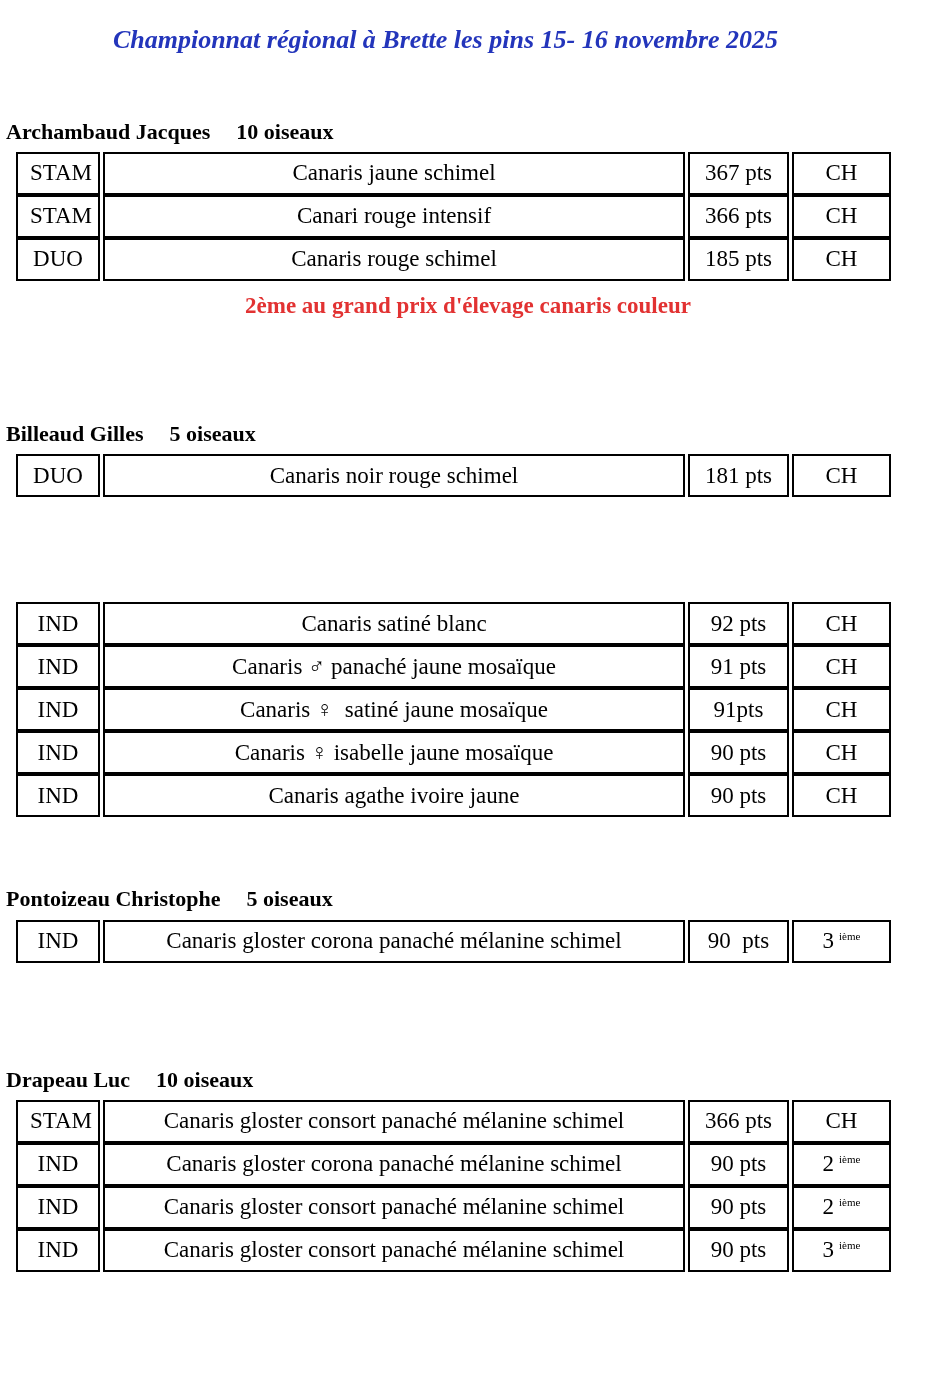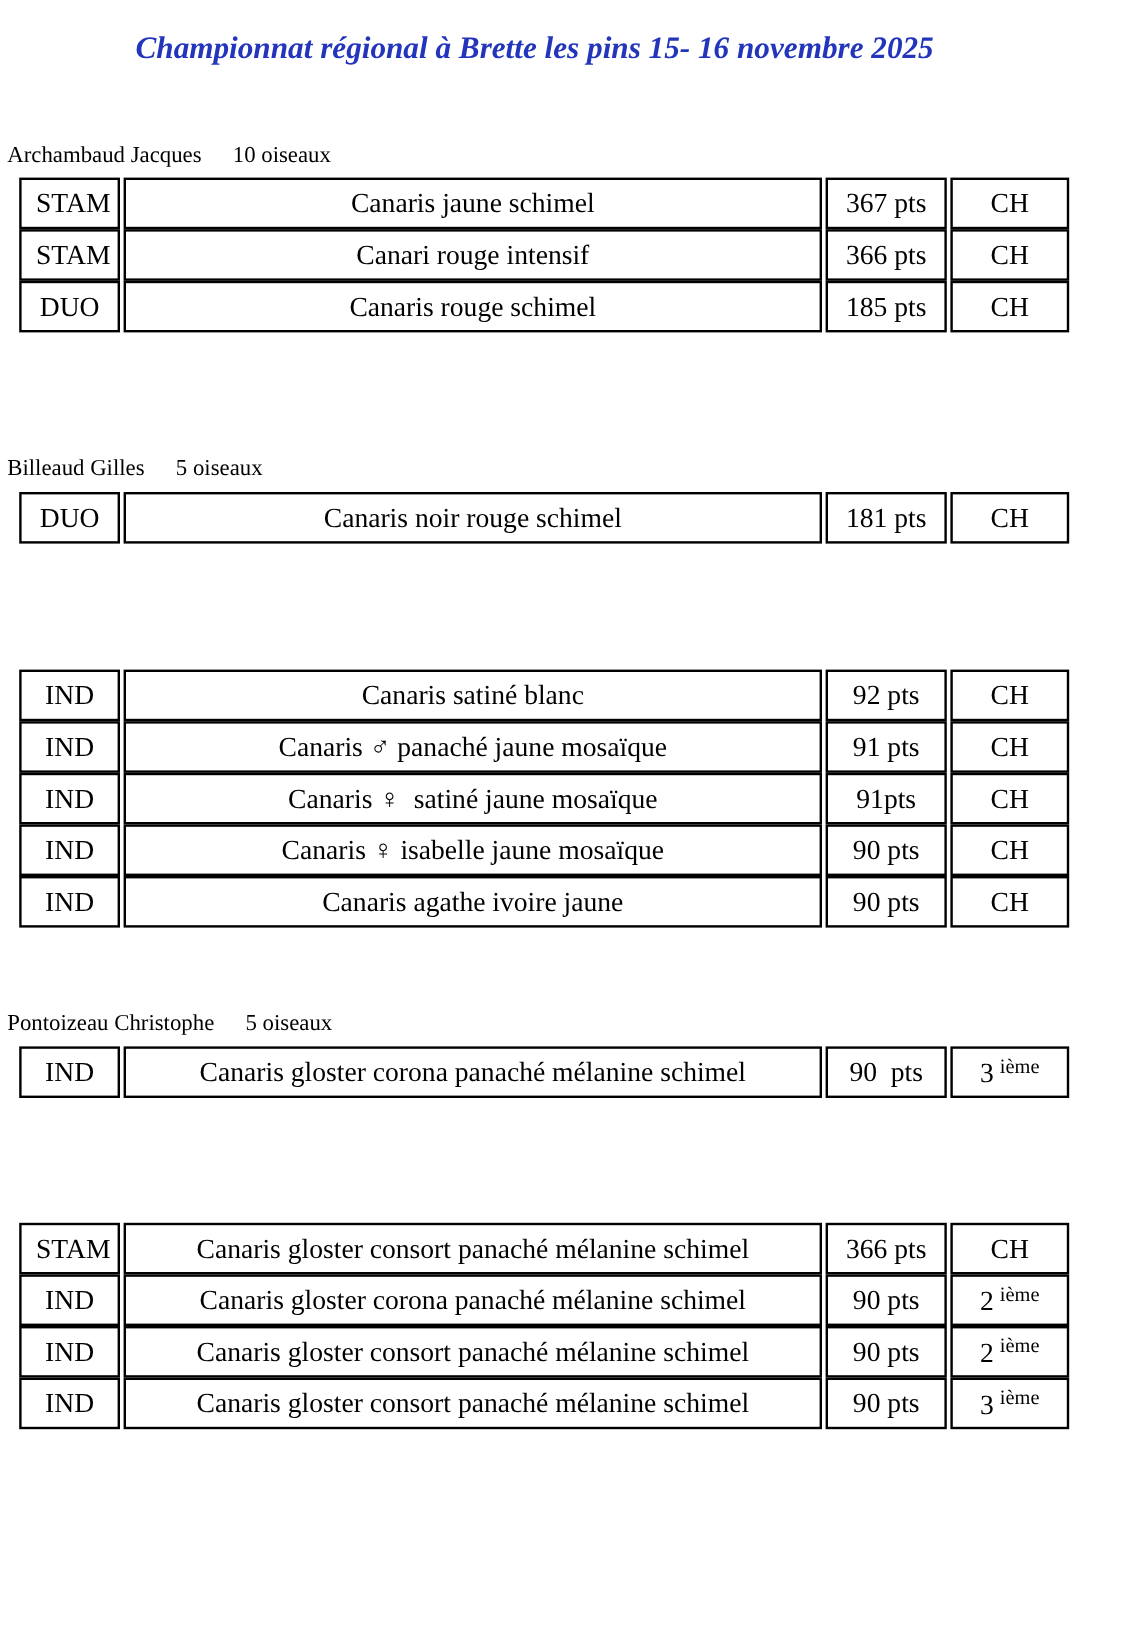--- a/index.html
+++ b/index.html
@@ -18,22 +18,22 @@
     padding-top: 24px;
     padding-right: 45px;
     text-align: center;
     font-weight: bold;
     font-style: italic;
     font-size: 26px;
     color: var(--title-color, #2335bb);
     line-height: 1.25;
   }
   .sec-header {
-    font-size: 19px;
-    font-weight: normal;
+    font-size: 22px;
+    font-weight: bold;
     padding-left: 6px;
     line-height: 1.15;
   }
   .sec-header .count { margin-left: 26px; }
 
   table.results {
     margin-left: 13px;
     margin-top: 8px;
     width: 881px;
     table-layout: fixed;
@@ -57,21 +57,21 @@
 
   .note {
     margin-top: 12px;
     text-align: center;
     font-weight: bold;
     font-size: 23px;
     color: var(--note-color, #e23232);
     line-height: 1.1;
   }
   .sup {
-    font-size: 17px;
+    font-size: 11px;
     vertical-align: 8px;
     margin-left: 5px;
   }
   .sup:empty { display: none; }
 
   .s1 { margin-top: 62px; }
   .s2 { margin-top: 103px; }
   .s3 { margin-top: 105px; }
   .s4 { margin-top: 69px; }
   .s5 { margin-top: 104px; }
@@ -108,20 +108,21 @@
         <td class="rank"><span>CH</span></td>
       </tr>
       <tr>
         <td class="cat">DUO</td>
         <td class="desc">Canaris rouge schimel</td>
         <td class="pts">185 pts</td>
         <td class="rank"><span>CH</span></td>
       </tr>
     </tbody>
       </table>
+    <div class="note">2ème au grand prix d'élevage canaris couleur</div>
   </section>
 
   <section class="sec s2">
     <div class="sec-header">
       <span class="name">Billeaud Gilles</span><span class="count">5 oiseaux</span>
     </div>
     <table class="results">
       <colgroup>
           <col class="c1">
           <col class="c2">
@@ -198,20 +199,23 @@
         <td class="cat">IND</td>
         <td class="desc">Canaris gloster corona panaché mélanine schimel</td>
         <td class="pts">90  pts</td>
         <td class="rank"><span>3</span><span class="sup">ième</span></td>
       </tr>
     </tbody>
       </table>
   </section>
 
   <section class="sec s5">
+    <div class="sec-header">
+      <span class="name">Drapeau Luc</span><span class="count">10 oiseaux</span>
+    </div>
     <table class="results">
       <colgroup>
           <col class="c1">
           <col class="c2">
           <col class="c3">
           <col class="c4">
         </colgroup>
       <tbody>
           <tr>
         <td class="cat">STAM</td>

